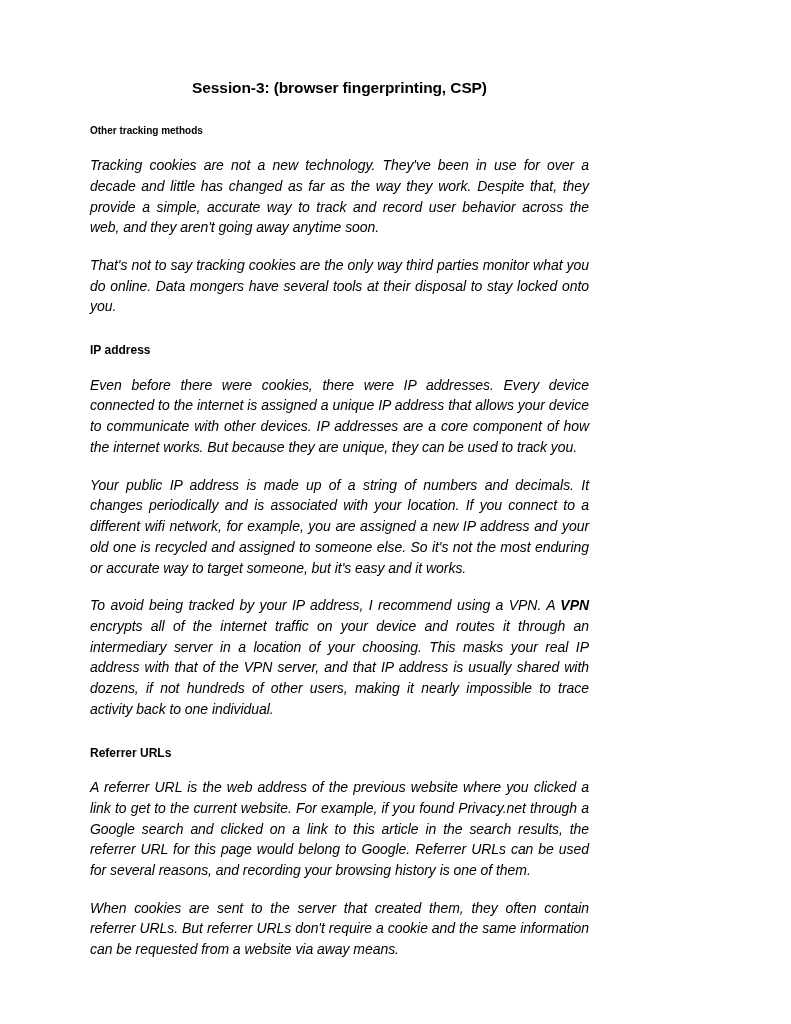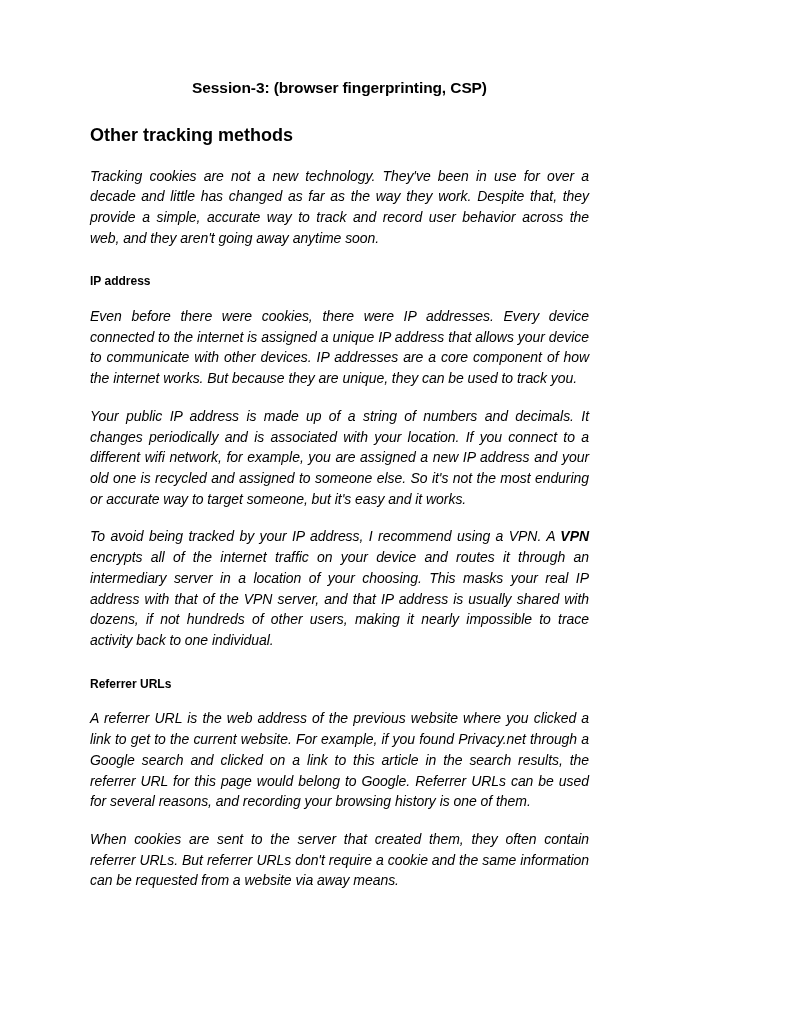--- a/index.html
+++ b/index.html
@@ -23,21 +23,21 @@
   }
   .doc-title {
     text-align: center;
     font-size: 15.5px;
     font-weight: bold;
     letter-spacing: -0.1px;
     margin: 0 0 26px 0;
     line-height: 1.3;
   }
   .heading-1 {
-    font-size: 18px;
+    font-size: 10px;
     font-weight: bold;
     margin: 0 0 18px 0;
     line-height: 1.3;
   }
   .heading-2 {
     font-size: 12px;
     font-weight: bold;
     margin: 26px 0 16px 0;
     line-height: 1.3;
   }
@@ -63,20 +63,21 @@
 </head>
 <body>
 
 <div class="page">
 
   <h1 class="doc-title">Session-3: (browser fingerprinting, CSP)</h1>
 
   <div class="section">
     <h2 class="heading-1">Other tracking methods</h2>
     <p class="body-text">Tracking cookies are not a new technology. They've been in use for over a decade and little has changed as far as the way they work. Despite that, they provide a simple, accurate way to track and record user behavior across the web, and they aren't going away anytime soon.</p>
+    <p class="body-text">That's not to say tracking cookies are the only way third parties monitor what you do online. Data mongers have several tools at their disposal to stay locked onto you.</p>
   </div>
 
   <div class="section">
     <h2 class="heading-2">IP address</h2>
     <p class="body-text">Even before there were cookies, there were IP addresses. Every device connected to the internet is assigned a unique IP address that allows your device to communicate with other devices. IP addresses are a core component of how the internet works. But because they are unique, they can be used to track you.</p>
     <p class="body-text">Your public IP address is made up of a string of numbers and decimals. It changes periodically and is associated with your location. If you connect to a different wifi network, for example, you are assigned a new IP address and your old one is recycled and assigned to someone else. So it's not the most enduring or accurate way to target someone, but it's easy and it works.</p>
     <p class="body-text last"><span>To avoid being tracked by your IP address, I recommend using a VPN. A </span><span class="bold-inline">VPN</span><span> encrypts all of the internet traffic on your device and routes it through an intermediary server in a location of your choosing. This masks your real IP address with that of the VPN server, and that IP address is usually shared with dozens, if not hundreds of other users, making it nearly impossible to trace activity back to one individual.</span></p>
   </div>
 
   <div class="section">

